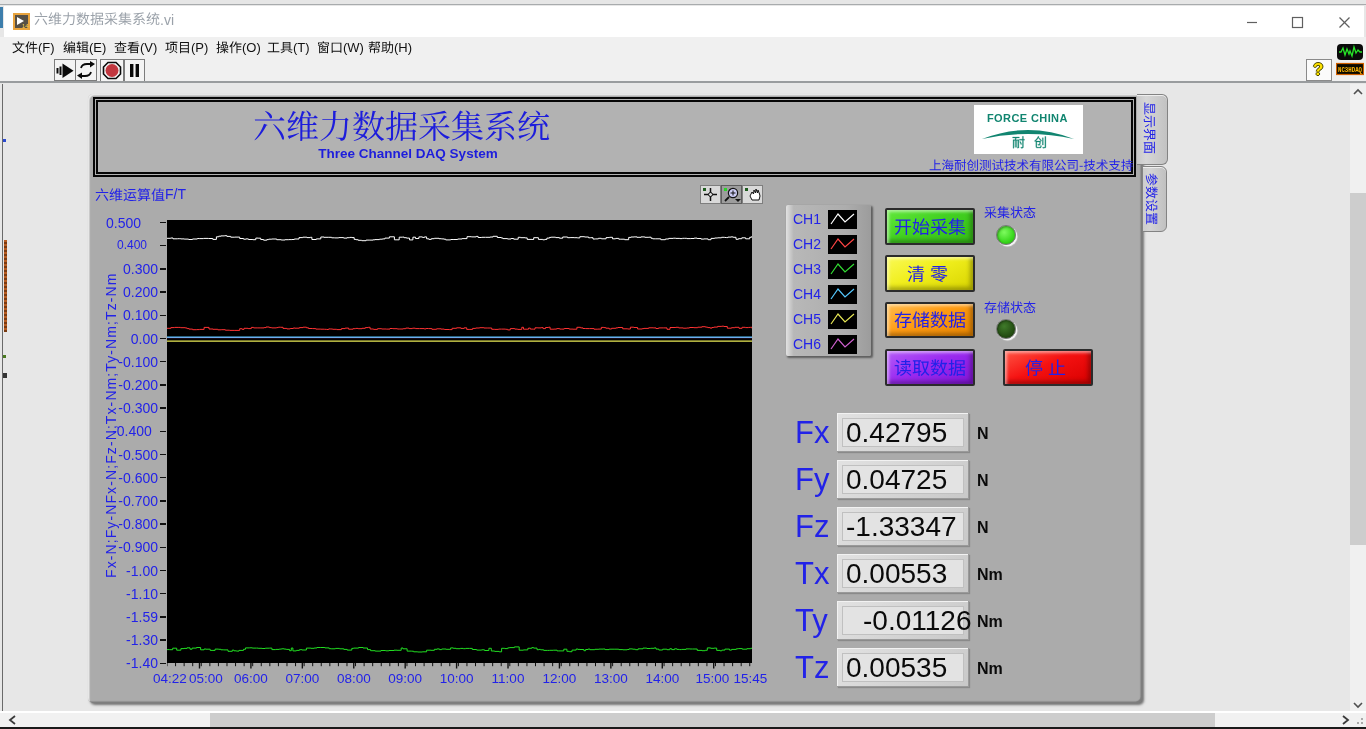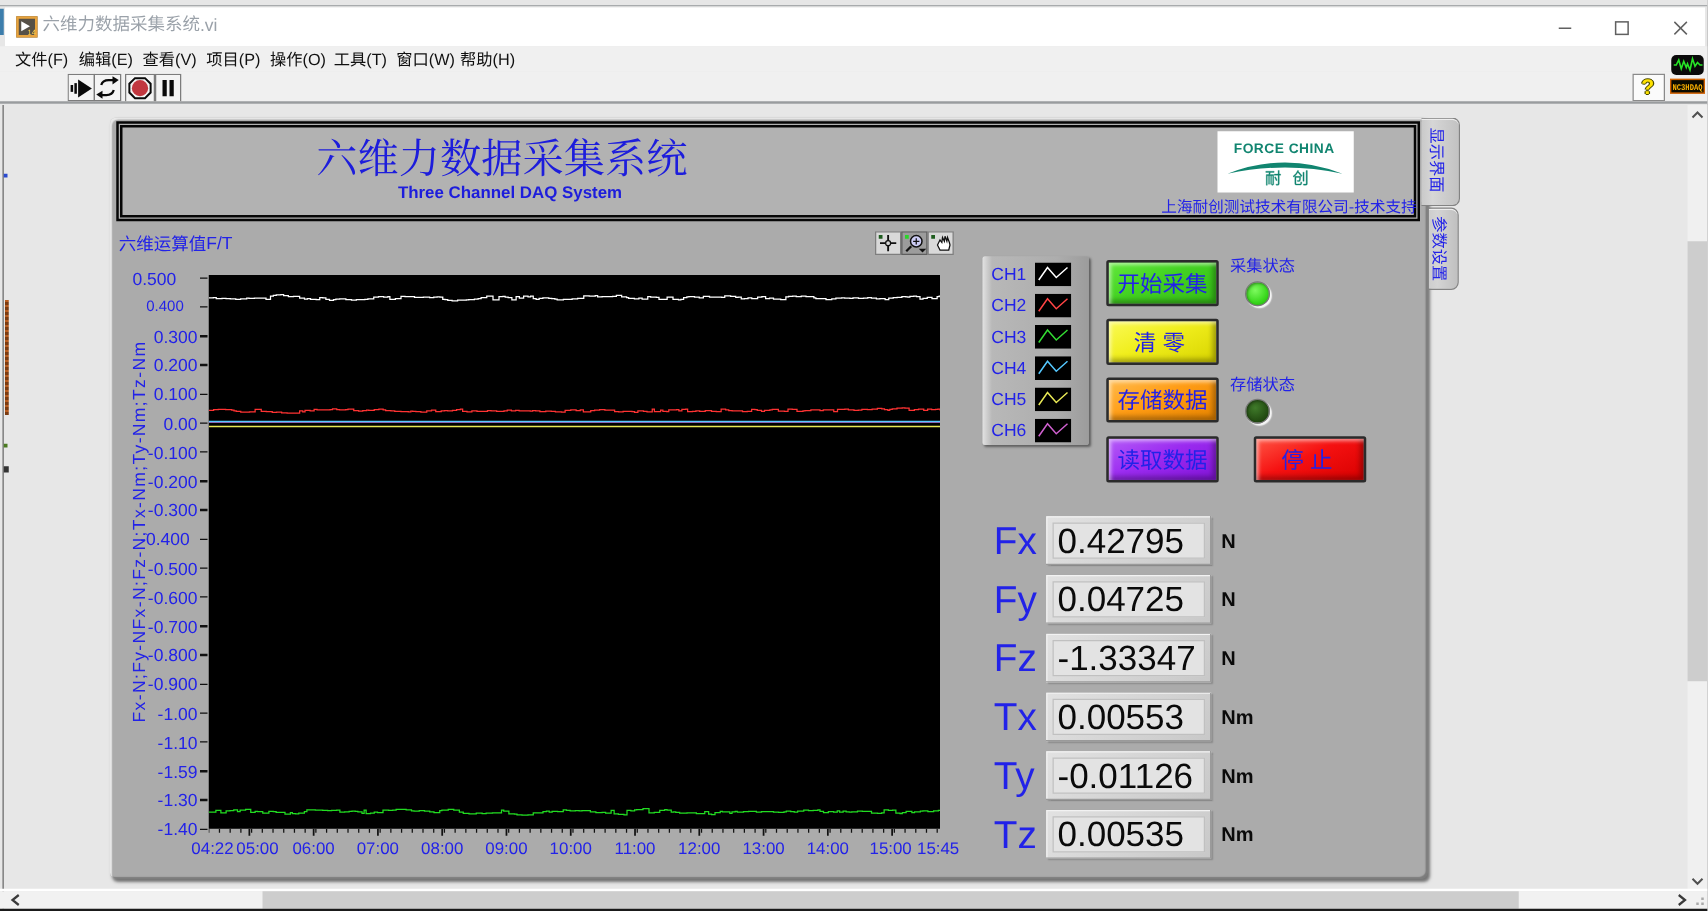--- a/index.html
+++ b/index.html
@@ -570,21 +570,21 @@
 <div style="position:absolute;left:5px;top:5px;right:5px;bottom:5px;background:#e3e3e3;border:1px solid #c0c0c0;font-size:28px;color:#0a0a0a;padding-left:3px;line-height:27px">-1.33347</div>
   </div>
 <div class="abs" style="left:977px;top:519px;font-size:16px;font-weight:bold;color:#0a0a0a">N</div>
 <div class="abs" style="left:795px;top:556px;width:46px;font-size:31px;color:#2222e8">Tx</div>
 <div class="abs" style="left:837px;top:554px;width:132px;height:39px;background:linear-gradient(135deg,#e2e2e2,#c8c8c8);box-shadow:1px 1px 1px #8a8a8a, inset -1px -1px 0 #9a9a9a, inset 1px 1px 0 #f2f2f2">
 <div style="position:absolute;left:5px;top:5px;right:5px;bottom:5px;background:#e3e3e3;border:1px solid #c0c0c0;font-size:28px;color:#0a0a0a;padding-left:3px;line-height:27px">0.00553</div>
   </div>
 <div class="abs" style="left:977px;top:566px;font-size:16px;font-weight:bold;color:#0a0a0a">Nm</div>
 <div class="abs" style="left:795px;top:603px;width:46px;font-size:31px;color:#2222e8">Ty</div>
 <div class="abs" style="left:837px;top:601px;width:132px;height:39px;background:linear-gradient(135deg,#e2e2e2,#c8c8c8);box-shadow:1px 1px 1px #8a8a8a, inset -1px -1px 0 #9a9a9a, inset 1px 1px 0 #f2f2f2">
-<div style="position:absolute;left:5px;top:5px;right:5px;bottom:5px;background:#e3e3e3;border:1px solid #c0c0c0;font-size:28px;color:#0a0a0a;padding-left:3px;line-height:27px">-0.01126</div>
+<div style="position:absolute;left:5px;top:5px;right:5px;bottom:5px;background:#e3e3e3;border:1px solid #c0c0c0;font-size:28px;color:#0a0a0a;padding-left:20px;line-height:27px">-0.01126</div>
   </div>
 <div class="abs" style="left:977px;top:613px;font-size:16px;font-weight:bold;color:#0a0a0a">Nm</div>
 <div class="abs" style="left:795px;top:650px;width:46px;font-size:31px;color:#2222e8">Tz</div>
 <div class="abs" style="left:837px;top:648px;width:132px;height:39px;background:linear-gradient(135deg,#e2e2e2,#c8c8c8);box-shadow:1px 1px 1px #8a8a8a, inset -1px -1px 0 #9a9a9a, inset 1px 1px 0 #f2f2f2">
 <div style="position:absolute;left:5px;top:5px;right:5px;bottom:5px;background:#e3e3e3;border:1px solid #c0c0c0;font-size:28px;color:#0a0a0a;padding-left:3px;line-height:27px">0.00535</div>
   </div>
 <div class="abs" style="left:977px;top:660px;font-size:16px;font-weight:bold;color:#0a0a0a">Nm</div>
 <div class="abs" style="left:1137px;top:94px;width:31px;height:71px;background:linear-gradient(90deg,#c9c9c9,#d6d6d6 30%,#c2c2c2);border:1px solid #838383;border-left:none;border-radius:0 6px 6px 0;box-shadow:inset 0 1px 0 #eee"></div>
 <div class="abs" style="left:1156px;top:102px">
     <div style="transform:rotate(90deg);transform-origin:0 0">

